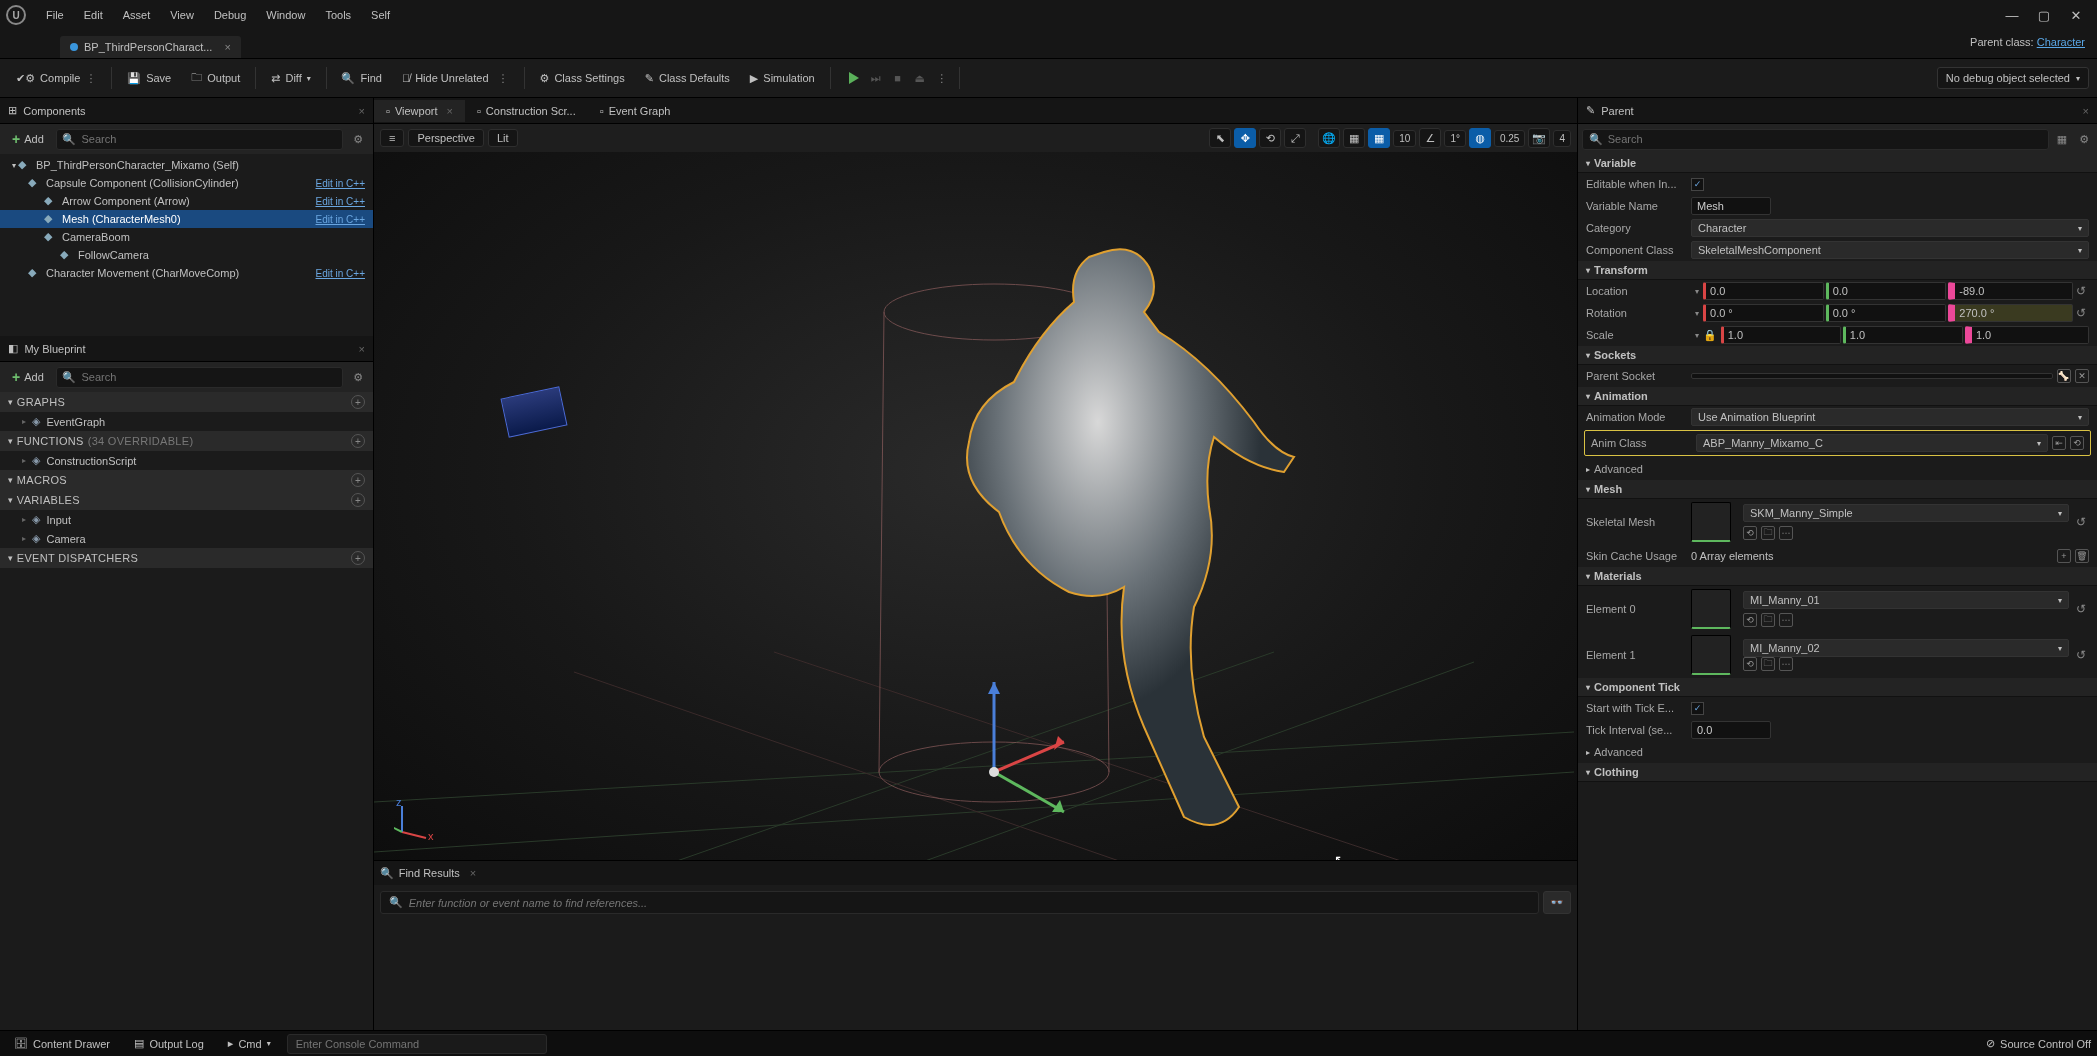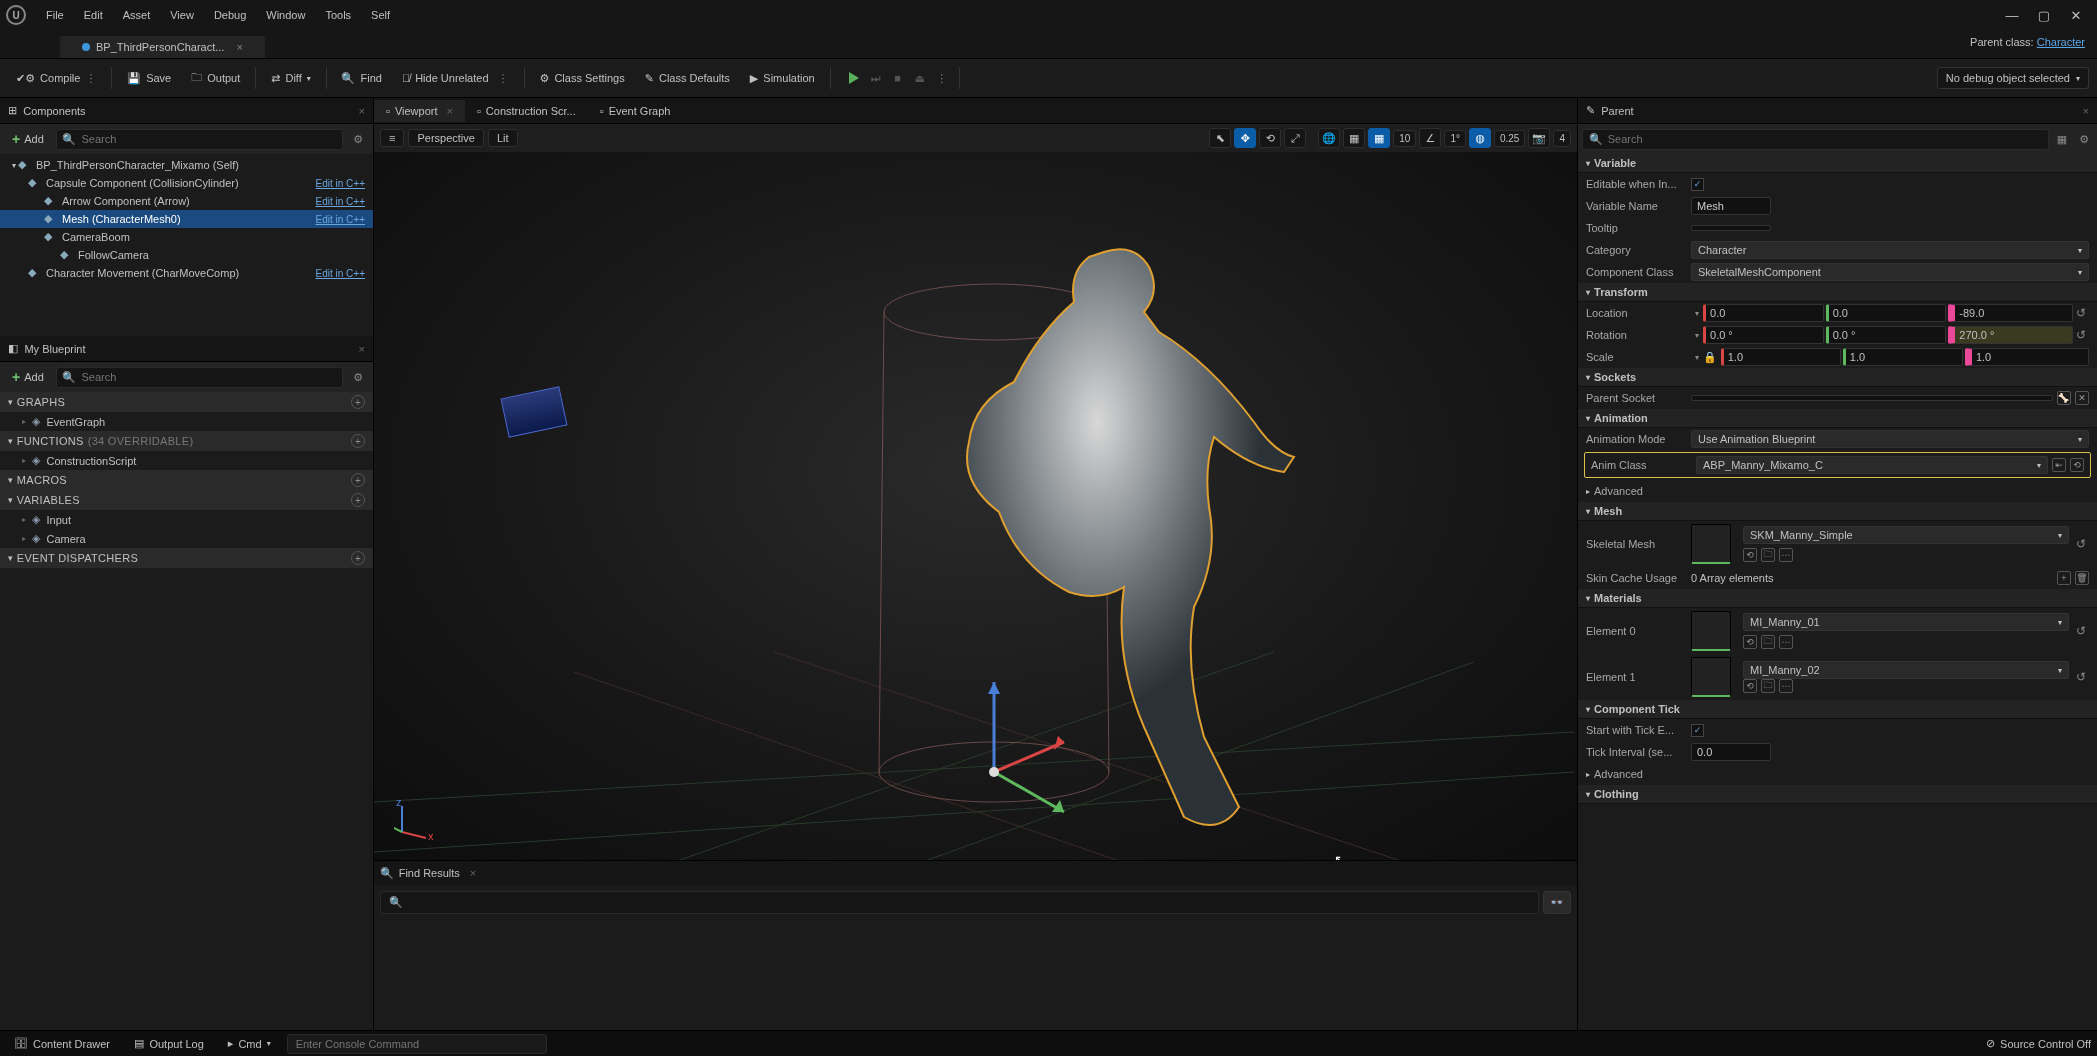--- a/index.html
+++ b/index.html
@@ -3,21 +3,21 @@
 <meta charset="utf-8">
 <style>
 *{margin:0;padding:0;box-sizing:border-box;font-family:"Segoe UI",Tahoma,sans-serif;font-size:11px;color:#c0c0c0;user-select:none}
 body{background:#0f0f0f;width:2097px;height:1056px;overflow:hidden;display:flex;flex-direction:column}
 .titlebar{height:30px;background:#161616;display:flex;align-items:center;padding:0 6px}
 .ue-logo{width:20px;height:20px;border-radius:50%;border:2px solid #888;margin-right:10px;display:flex;align-items:center;justify-content:center;font-weight:bold;font-size:10px;color:#aaa}
 .menu-item{padding:4px 10px;cursor:pointer}
 .win-controls{margin-left:auto;display:flex;gap:18px;padding-right:8px}
 .win-btn{width:14px;text-align:center;cursor:pointer;font-size:13px}
 .tabrow{height:28px;background:#161616;display:flex;align-items:flex-end;padding-left:60px;position:relative}
-.doctab{background:#242424;padding:5px 22px;border-radius:3px 3px 0 0;display:flex;align-items:center;gap:6px;color:#ddd}
+.doctab{background:#242424;padding:5px 10px;border-radius:3px 3px 0 0;display:flex;align-items:center;gap:6px;color:#ddd}
 .doctab .dot{width:8px;height:8px;border-radius:50%;background:#3a96dd}
 .doctab .x{margin-left:6px;color:#888;cursor:pointer}
 .parent-class{position:absolute;right:12px;top:6px;color:#9a9a9a}
 .parent-class a{color:#5aa7e6;text-decoration:underline;cursor:pointer}
 .toolbar{height:40px;background:#1b1b1b;border-top:1px solid #000;border-bottom:1px solid #000;display:flex;align-items:center;padding:0 8px;gap:4px}
 .tbtn{display:flex;align-items:center;gap:5px;padding:5px 8px;border-radius:3px;cursor:pointer}
 .tbtn.compile{color:#7fc97f}
 .tsep{width:1px;height:22px;background:#333;margin:0 3px}
 .playctrls{display:flex;gap:2px;margin-left:6px}
 .playbtn{width:20px;height:20px;display:flex;align-items:center;justify-content:center;cursor:pointer}
@@ -420,20 +420,21 @@
 
     <div class="find-panel">
       <div class="find-tabs">
         <span>🔍</span>
         <span style="margin-left:5px">Find Results</span>
         <span class="x" style="margin-left:10px;color:#666">×</span>
       </div>
       <div class="find-input-row">
         <div class="find-input">
           <span>🔍</span>
+          <input placeholder="Enter function or event name to find references..." style="">
         </div>
         <div class="bino-btn">👓</div>
       </div>
     </div>
   </div>
 
   <div class="rightcol">
     <div class="panel-tab">
       <span>✎</span>
       <span>Parent</span>
@@ -455,26 +456,20 @@
         <div class="prop-row">
           <span class="prop-label">Editable when In...</span>
           <div class="prop-val">
             <div class="chk">✓</div>
           </div>
         </div>
         <div class="prop-row">
           <span class="prop-label">Variable Name</span>
           <div class="prop-val">
             <div class="txtfield">Mesh</div>
-          </div>
-        </div>
-        <div class="prop-row">
-          <span class="prop-label">Tooltip</span>
-          <div class="prop-val">
-            <div class="txtfield"></div>
           </div>
         </div>
         <div class="prop-row">
           <span class="prop-label">Category</span>
           <div class="prop-val">
             <div class="combo" style="flex:1">
               <span>Character</span>
               <span class="dd">▾</span>
             </div>
           </div>

